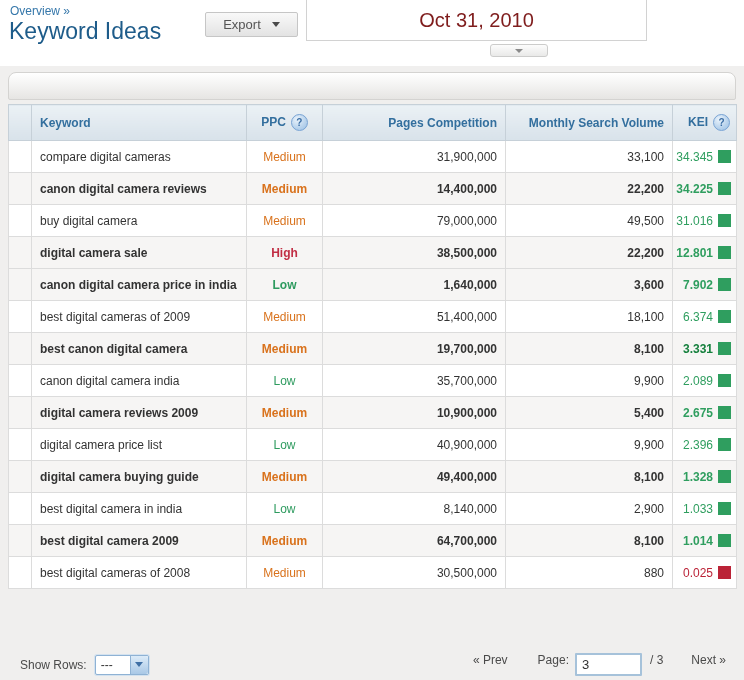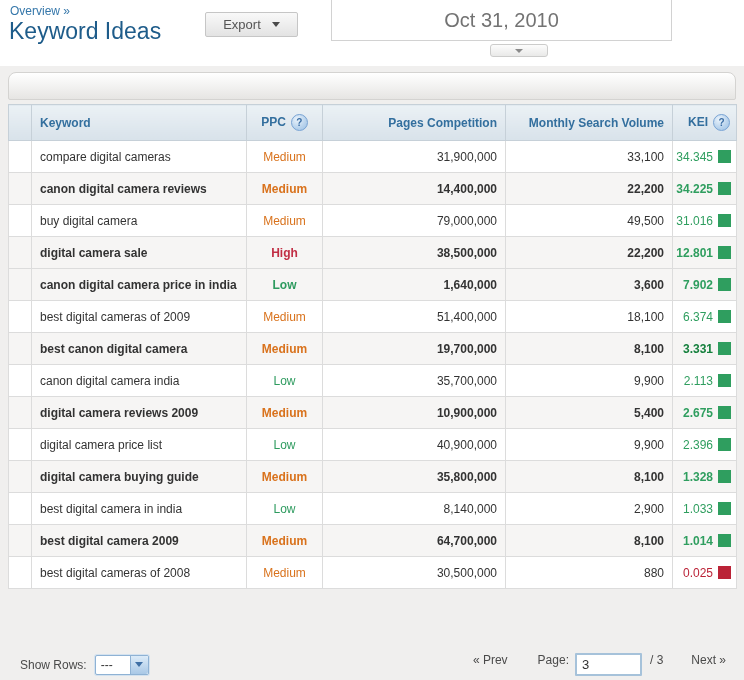--- a/index.html
+++ b/index.html
@@ -21,21 +21,21 @@
     border:1px solid #c6c6c6;border-radius:2px;
     display:flex;align-items:center;justify-content:center;gap:11px;
     font-size:13px;color:#555;cursor:pointer;
   }
   .caret-dark{width:0;height:0;border-left:4px solid transparent;border-right:4px solid transparent;border-top:5px solid #4a4a4a;}
 
   .date-box{
     left:306px;top:0px;width:341px;height:41px;box-sizing:border-box;
     background:#ffffff;border:1px solid #d2d2d2;border-top:none;
     display:flex;align-items:center;justify-content:center;
-    font-size:20px;color:#737373;cursor:pointer;margin-left:25px;
+    font-size:20px;color:#7f1d1d;cursor:pointer;
   }
   .date-toggle{
     left:490px;top:44px;width:58px;height:13px;box-sizing:border-box;
     background:linear-gradient(#fcfcfc,#e9e9e8);
     border:1px solid #cccccb;border-radius:3px;
     display:flex;align-items:center;justify-content:center;cursor:pointer;
   }
   .caret-small{width:0;height:0;border-left:4px solid transparent;border-right:4px solid transparent;border-top:4px solid #8a8a8a;}
 
   
@@ -214,21 +214,21 @@
     <td class="c-pages">19,700,000</td>
     <td class="c-vol">8,100</td>
     <td class="c-kei"><span style="color: #15803d;">3.331</span><span class="sq" style="background: rgb(47, 158, 95);"></span></td>
   </tr>
       <tr class="odd">
     <td class="c-num">49</td>
     <td class="c-kw">canon digital camera india</td>
     <td class="c-ppc"><span style="color: rgb(46, 155, 95);">Low</span></td>
     <td class="c-pages">35,700,000</td>
     <td class="c-vol">9,900</td>
-    <td class="c-kei"><span style="color: rgb(47, 158, 95);">2.113</span><span class="sq" style="background: rgb(47, 158, 95);"></span></td>
+    <td class="c-kei"><span style="color: rgb(47, 158, 95);">2.089</span><span class="sq" style="background: rgb(47, 158, 95);"></span></td>
   </tr>
       <tr class="even">
     <td class="c-num">50</td>
     <td class="c-kw">digital camera reviews 2009</td>
     <td class="c-ppc"><span style="color: rgb(217, 114, 28);">Medium</span></td>
     <td class="c-pages">10,900,000</td>
     <td class="c-vol">5,400</td>
     <td class="c-kei"><span style="color: rgb(47, 158, 95);">2.675</span><span class="sq" style="background: rgb(47, 158, 95);"></span></td>
   </tr>
       <tr class="odd">
@@ -236,21 +236,21 @@
     <td class="c-kw">digital camera price list</td>
     <td class="c-ppc"><span style="color: rgb(46, 155, 95);">Low</span></td>
     <td class="c-pages">40,900,000</td>
     <td class="c-vol">9,900</td>
     <td class="c-kei"><span style="color: rgb(47, 158, 95);">2.396</span><span class="sq" style="background: rgb(47, 158, 95);"></span></td>
   </tr>
       <tr class="even">
     <td class="c-num">52</td>
     <td class="c-kw">digital camera buying guide</td>
     <td class="c-ppc"><span style="color: rgb(217, 114, 28);">Medium</span></td>
-    <td class="c-pages">35,800,000</td>
+    <td class="c-pages">49,400,000</td>
     <td class="c-vol">8,100</td>
     <td class="c-kei"><span style="color: rgb(47, 158, 95);">1.328</span><span class="sq" style="background: rgb(47, 158, 95);"></span></td>
   </tr>
       <tr class="odd">
     <td class="c-num">53</td>
     <td class="c-kw">best digital camera in india</td>
     <td class="c-ppc"><span style="color: rgb(46, 155, 95);">Low</span></td>
     <td class="c-pages">8,140,000</td>
     <td class="c-vol">2,900</td>
     <td class="c-kei"><span style="color: rgb(47, 158, 95);">1.033</span><span class="sq" style="background: rgb(47, 158, 95);"></span></td>

